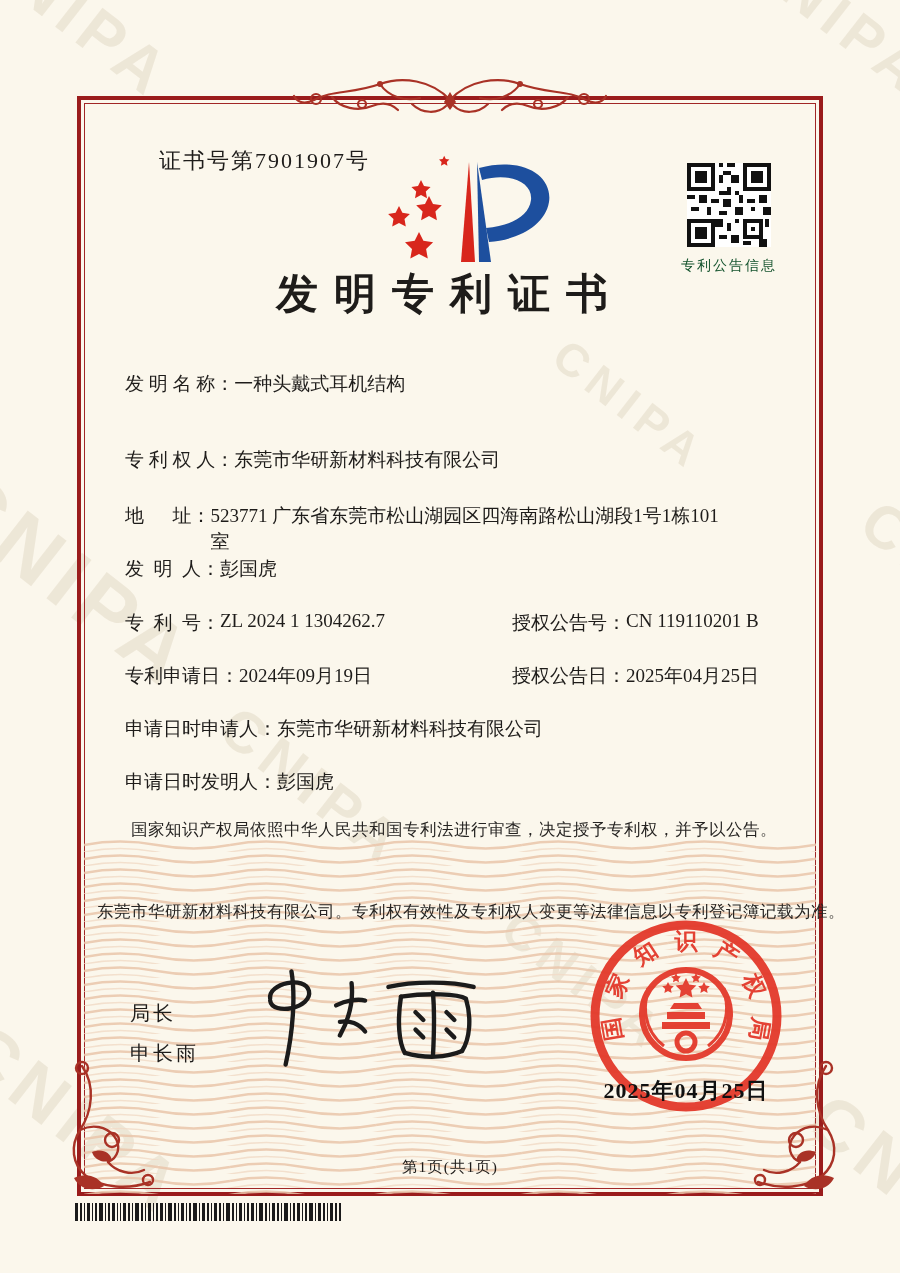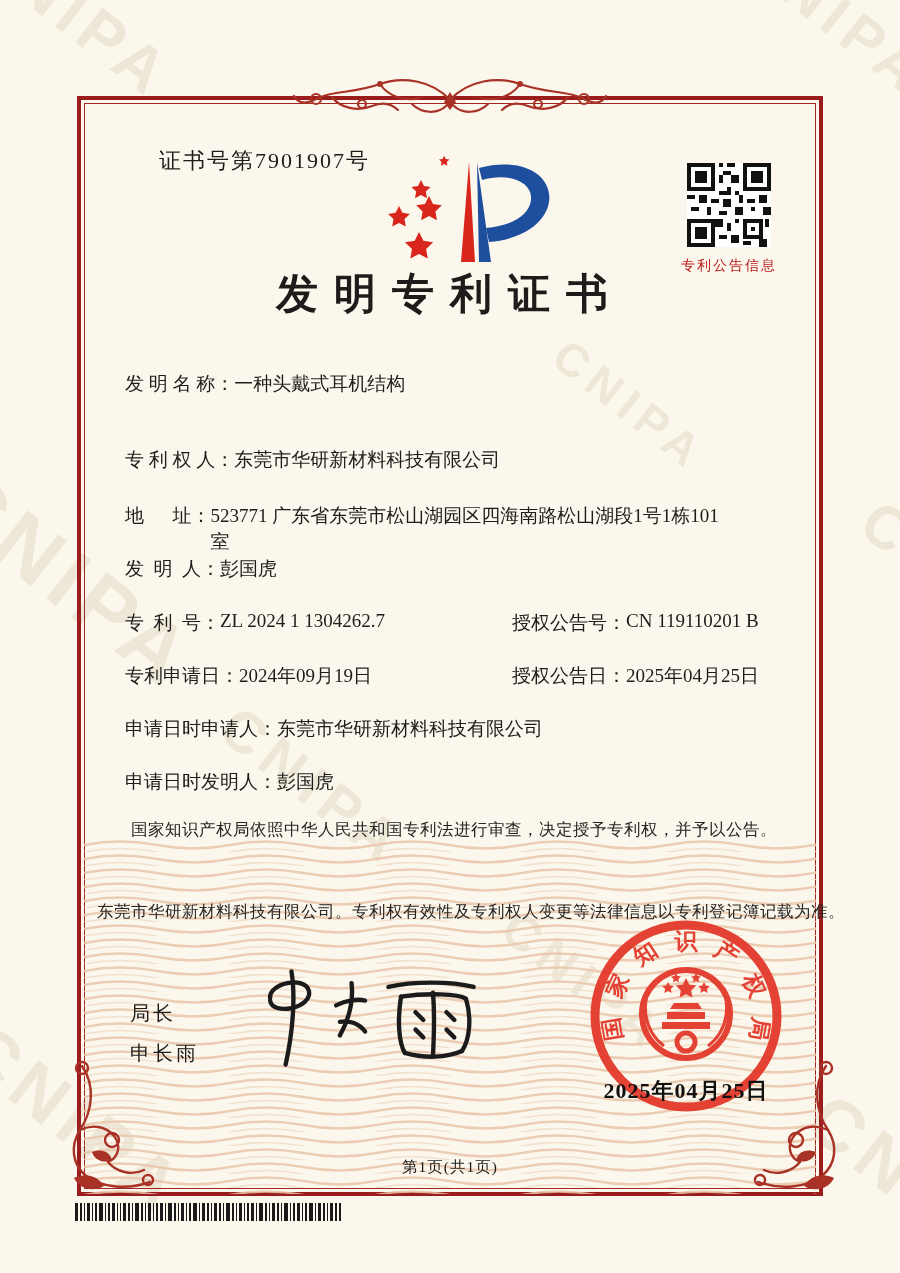--- a/index.html
+++ b/index.html
@@ -17,21 +17,21 @@
   
   .certno{left:119px;top:146px;font-size:22px;letter-spacing:2px;z-index:5;margin-left:40px;}
   .title{left:0;right:0;top:266px;text-align:center;font-size:42px;font-weight:bold;
          letter-spacing:16px;z-index:5;}
   .row{z-index:5;font-size:19px;}
   .lbl{white-space:pre;display:inline-block;vertical-align:top;}
   .val{display:inline-block;vertical-align:top;}
   .addr-val{width:512px;line-height:26px;}
   .stmt{z-index:5;font-size:16.5px;white-space:nowrap;letter-spacing:.5px;color:#262422;}
   .qrbox{left:676px;top:163px;width:106px;text-align:center;z-index:5;}
-  .qrlabel{margin-top:6px;font-size:14px;letter-spacing:2px;color:#b91c1c;}
+  .qrlabel{margin-top:6px;font-size:14px;letter-spacing:2px;color:#14532d;}
   .director{z-index:6;font-size:20px;letter-spacing:3px;}
   .footerpage{left:0;right:0;top:1157px;text-align:center;font-size:15.5px;
               letter-spacing:1px;z-index:5;}
   .sealdate{left:586px;top:1076px;width:200px;text-align:center;font-size:22px;
             font-weight:bold;z-index:8;letter-spacing:1px;color:#111;}
   .waves{left:84px;top:838px;z-index:3;opacity:.85;}
   .seal{left:586px;top:916px;z-index:7;opacity:.95;}
   .sig{left:243px;top:960px;z-index:6;}
   .logo{left:383px;top:150px;z-index:5;}
   .orn-top{left:292px;top:70px;z-index:4;}

